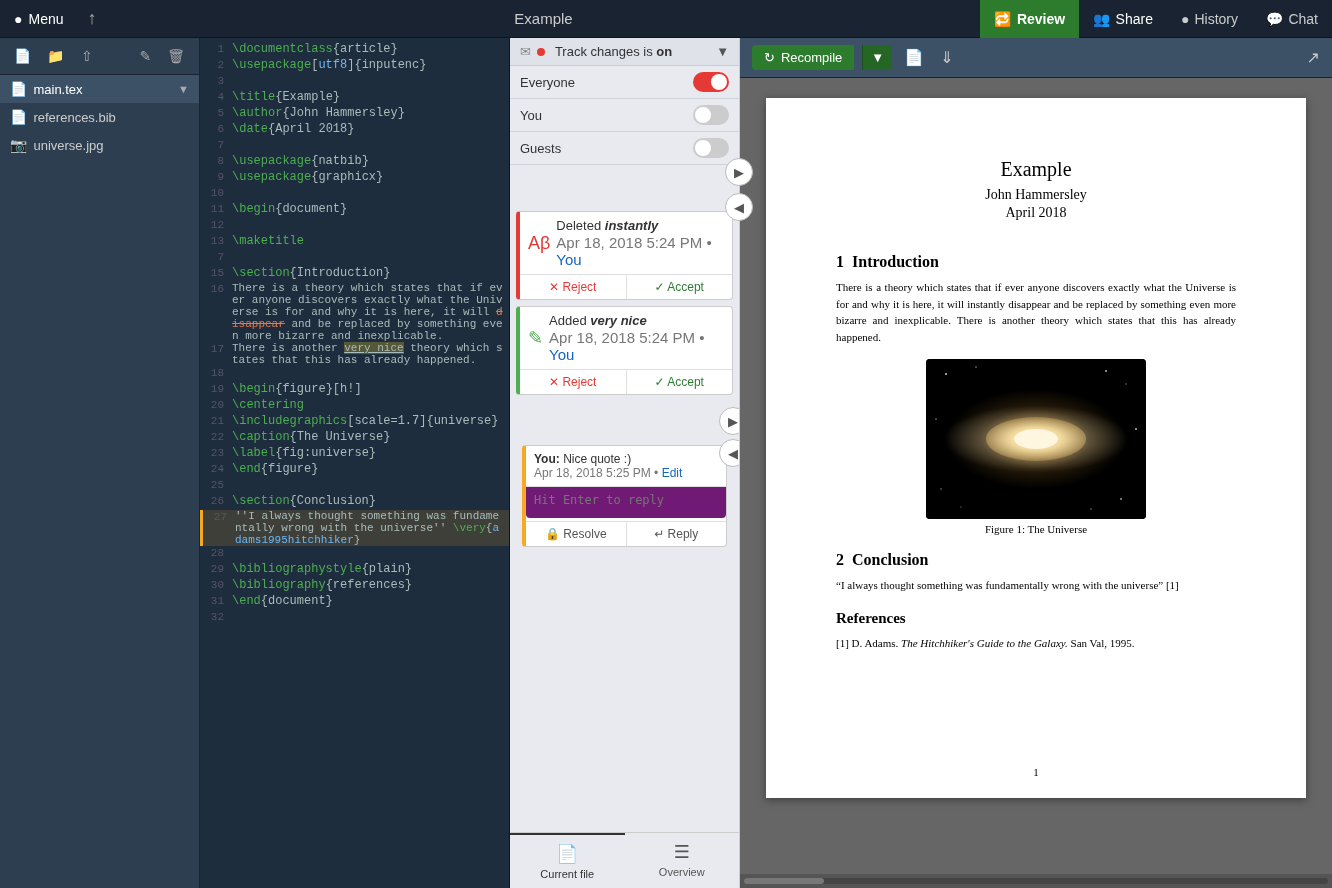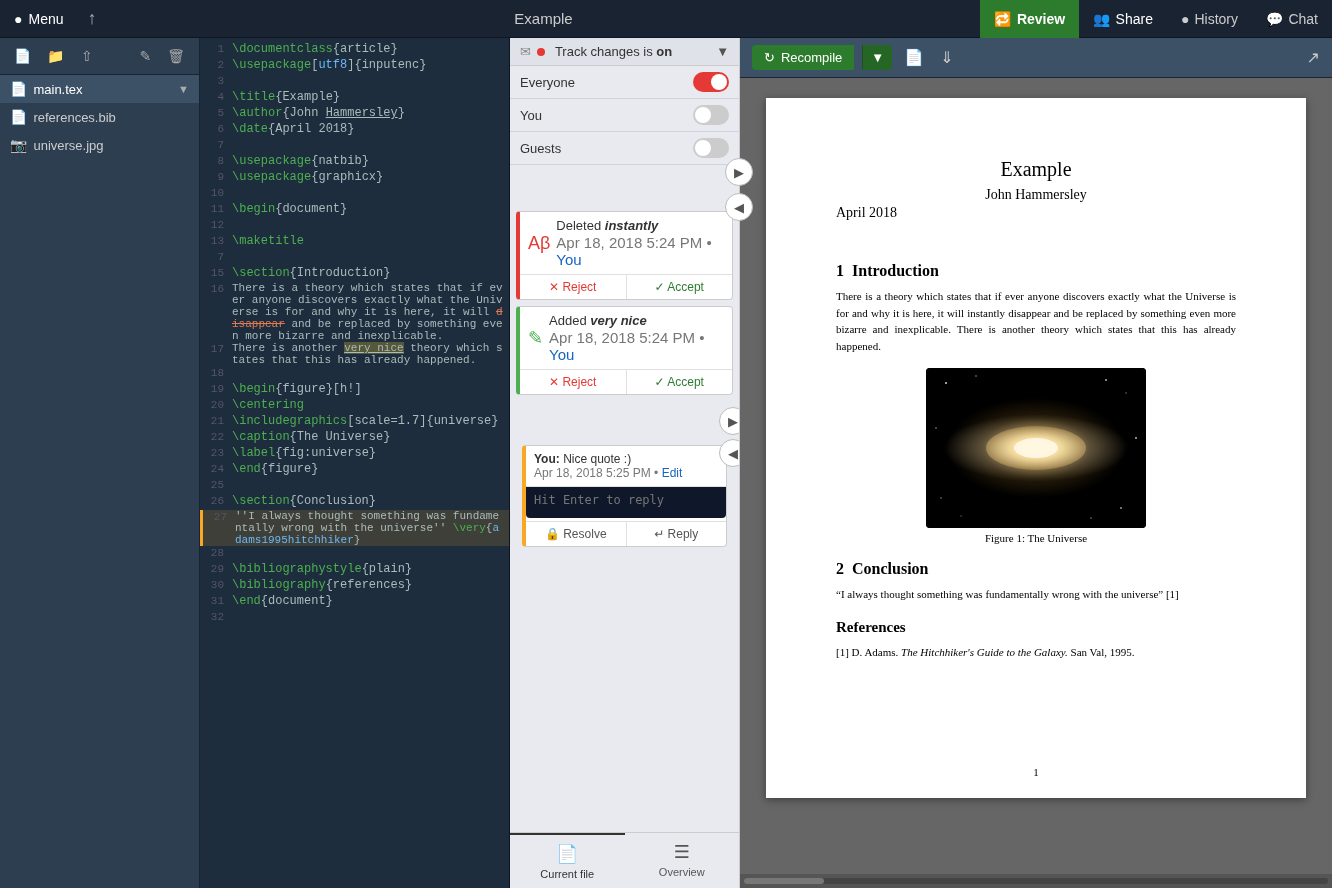--- a/index.html
+++ b/index.html
@@ -142,21 +142,21 @@
       border-left: 4px solid #f9a825; margin: 6px;
     }
     .comment-header { padding: 6px 8px; font-size: 12px; }
     .comment-author { font-weight: bold; color: #333; }
     .comment-meta { color: #777; font-size: 12px; }
     .comment-meta .edit-link { color: #1565c0; cursor: pointer; }
     .comment-text { color: #333; margin-top: 2px; }
     .comment-reply-input {
       width: 100%; border: none; border-top: 1px solid #e0e0e0;
       padding: 6px 8px; font-size: 12px; color: #aaa; outline: none;
-      background: #0f172a; border-radius: 0 0 4px 4px;
+      background: #701a75; border-radius: 0 0 4px 4px;
       resize: none; height: 32px;
     }
     .comment-actions { display: flex; border-top: 1px solid #e0e0e0; }
     .comment-btn {
       flex: 1; padding: 5px; text-align: center; font-size: 12px;
       cursor: pointer; border: none; background: none;
     }
     .comment-btn.resolve { color: #555; border-right: 1px solid #e0e0e0; }
     .comment-btn.reply { color: #555; }
 
@@ -197,21 +197,21 @@
       align-items: flex-start; padding: 20px; overflow-y: auto;
     }
     .pdf-page {
       background: #fff; width: 540px; min-height: 700px;
       box-shadow: 0 2px 8px rgba(0,0,0,0.4);
       padding: 60px 70px; color: #000; font-family: 'Times New Roman', Times, serif;
       position: relative;
     }
     .pdf-title { text-align: center; font-size: 20px; margin-bottom: 6px; }
     .pdf-author { text-align: center; font-size: 14px; margin-bottom: 2px; }
-    .pdf-date { font-size: 14px; margin-bottom: 41px; }
+    .pdf-date { text-align: center; font-size: 14px; margin-bottom: 32px; }
     .pdf-section { font-size: 16px; font-weight: bold; margin: 16px 0 8px; }
     .pdf-body { font-size: 11px; line-height: 1.5; margin-bottom: 10px; text-align: justify; }
     .pdf-figure { display: flex; flex-direction: column; align-items: center; margin: 14px 0; }
     .pdf-galaxy {
       width: 220px; height: 160px; background: radial-gradient(ellipse at center, #fff 2%, #c8b97a 8%, #8a6a1e 18%, #4a3a0e 30%, #1a1208 50%, #000 70%);
       border-radius: 4px; position: relative; overflow: hidden;
     }
     .pdf-galaxy::after {
       content: ''; position: absolute; inset: 0;
       background: radial-gradient(ellipse 60% 30% at 50% 50%, rgba(255,240,200,0.6) 0%, transparent 70%);
@@ -300,21 +300,21 @@
         <span class="line-content">&nbsp;</span>
       </div>
 
       <div class="editor-line">
         <span class="line-num">4</span>
         <span class="line-content"><span class="kw-green">\title</span>{Example}</span>
       </div>
 
       <div class="editor-line">
         <span class="line-num">5</span>
-        <span class="line-content"><span class="kw-green">\author</span>{John <span style="text-decoration:underline;">Hammersley</span>}</span>
+        <span class="line-content"><span class="kw-green">\author</span>{John <span style="">Hammersley</span>}</span>
       </div>
 
       <div class="editor-line">
         <span class="line-num">6</span>
         <span class="line-content"><span class="kw-green">\date</span>{April 2018}</span>
       </div>
 
       <div class="editor-line">
         <span class="line-num">7</span>
         <span class="line-content">&nbsp;</span>

